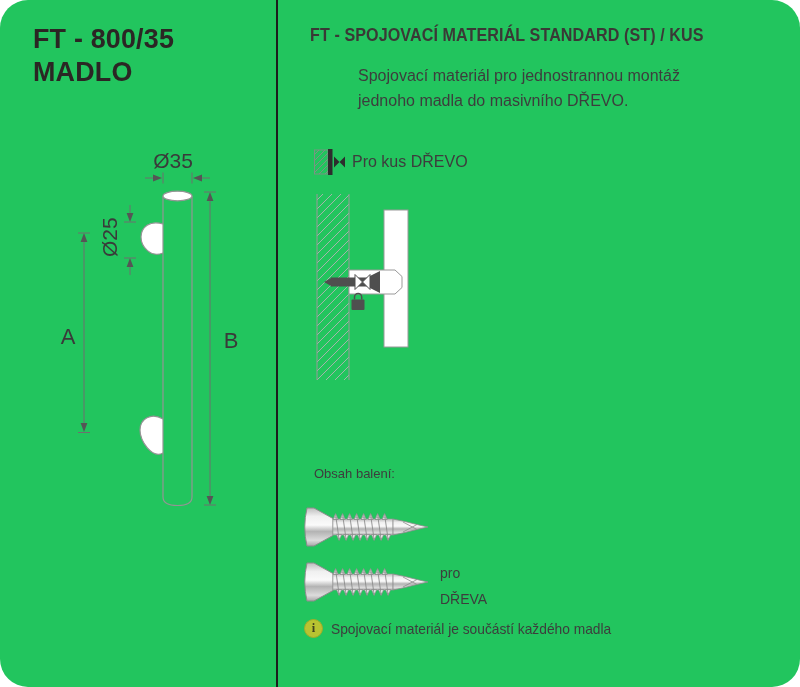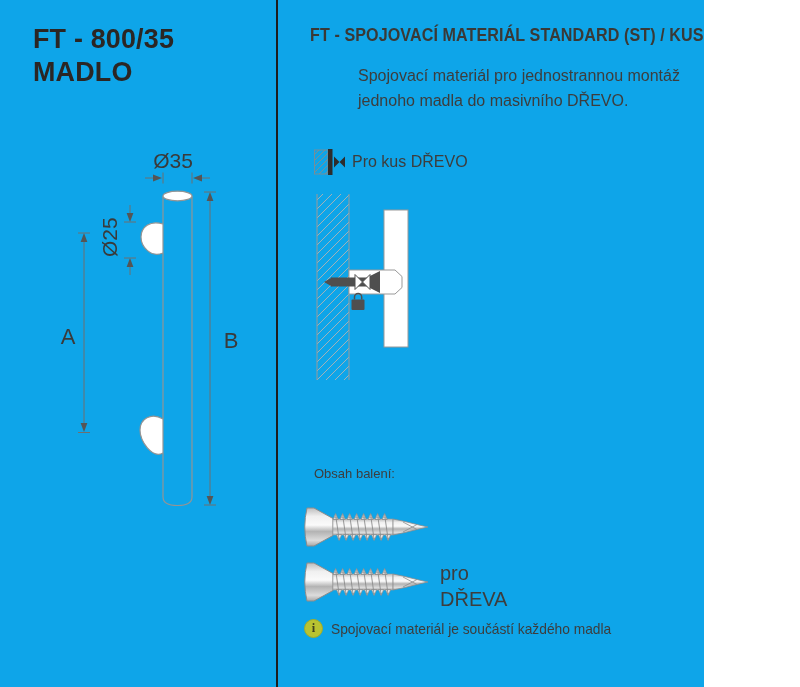--- a/index.html
+++ b/index.html
@@ -1,27 +1,27 @@
 <!DOCTYPE html>
 <html><head>
 <meta charset="utf-8">
 <style>
   html,body{margin:0;padding:0;background:#fff;}
-  .page{position:relative;width:704px;height:687px;background:#0ea5e9;overflow:hidden;
-        font-family:"Liberation Sans",sans-serif;}
+  .page{position:relative;width:800px;height:687px;background:#22c55e;overflow:hidden;
+        font-family:"Liberation Sans",sans-serif;border-radius:28px;}
   .abs{position:absolute;}
   .divider{position:absolute;top:0;left:276px;width:2px;height:687px;background:#1d1d1d;}
   .product-title{left:33px;top:22px;font-size:28px;font-weight:700;line-height:33px;
                  color:#2b2624;transform:scaleX(.96);transform-origin:0 0;letter-spacing:.2px;}
   .right-heading{left:310px;top:25px;font-size:17.5px;font-weight:700;color:#3a3936;
                  transform:scaleX(.92);transform-origin:0 0;white-space:nowrap;letter-spacing:.1px;}
   .para{left:310px;top:64px;font-size:16px;line-height:24.5px;color:#3d3d3d;margin-left:48px;}
   .prokus-label{left:352px;top:153px;font-size:16px;color:#3d3d3d;white-space:nowrap;}
   .obsah{left:314px;top:466px;font-size:13px;color:#3d3d3d;}
-  .screw-for{left:440px;top:561px;font-size:20px;line-height:25.5px;color:#3d3d3d;}
+  .screw-for{left:440px;top:561px;font-size:14px;line-height:25.5px;color:#3d3d3d;}
   .note-icon{left:304px;top:619px;width:19px;height:19px;border-radius:50%;
              background:#b9c331;border:1px solid #a3ad27;box-sizing:border-box;
              color:#41431f;font-size:12.5px;font-weight:700;text-align:center;line-height:17px;
              font-family:"Liberation Serif",serif;}
   .note-text{left:331px;top:621px;font-size:14.5px;color:#3d3d3d;transform:scaleX(.95);
              transform-origin:0 0;white-space:nowrap;}
   svg text{font-family:"Liberation Sans",sans-serif;}
 </style>
 </head>
 <body>

